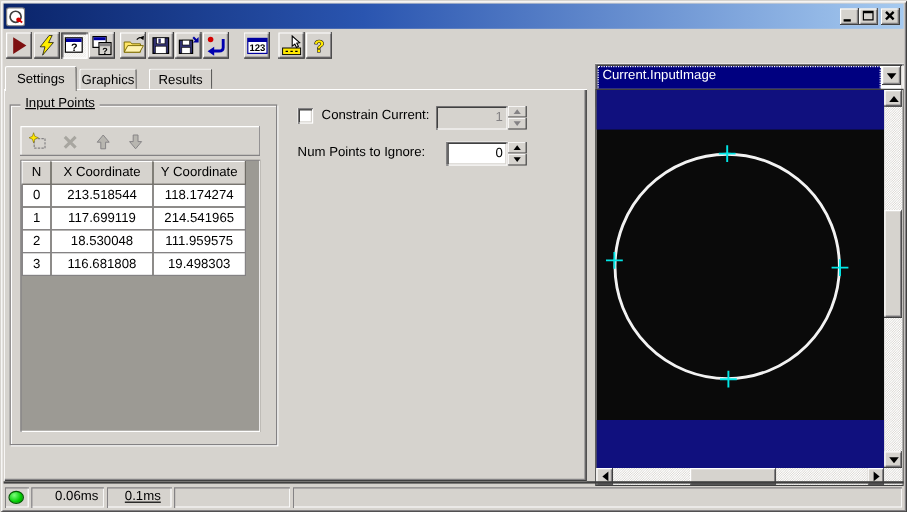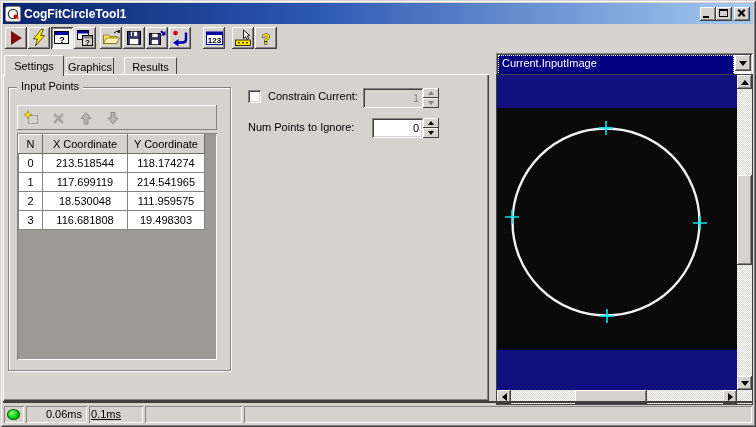--- a/index.html
+++ b/index.html
@@ -41,21 +41,21 @@
   .tab.active { left:1px; top:0; width:60px; height:21px; line-height:20px; z-index:6; }
   .tab.t2 { left:63px; top:2px; width:48px; height:19px; line-height:18px; }
   .tab.t3 { left:121px; top:2px; width:53px; height:19px; line-height:18px; }
 
   #tabpage { position:absolute; left:3px; top:74px; width:486px; height:327px; background:#d6d3ce; z-index:1;
     box-shadow: inset 1px 1px 0 #fff, inset -1px -1px 0 #404040, inset -2px -2px 0 #848284; }
 
   
   #groupbox { position:absolute; left:5px; top:13px; width:223px; height:284px;
     border:1px solid #848284; box-shadow: inset 1px 1px 0 #fff, 1px 1px 0 #fff; }
-  #group-label { position:absolute; left:8px; top:-8px; background:#d6d3ce; padding:0 4px; }
+  #group-label { position:absolute; left:8px; top:-8px; background:#d6d3ce; padding:0 4px;text-decoration:underline; }
 
   #grid-toolbar { position:absolute; left:8px; top:17px; width:200px; height:25px;
     box-shadow: inset -1px -1px #848284, inset 1px 1px #fff;
     display:flex; align-items:center; padding-left:4px; gap:5px; }
   .gbtn { width:22px; height:19px; display:flex; align-items:center; justify-content:center; }
 
   #grid { position:absolute; left:8px; top:45px; width:200px; height:227px; background:#9c9a94;
     box-shadow: inset 1px 1px #848284, inset -1px -1px #fff; padding:1px; overflow:hidden; }
   #points-table { border-collapse:collapse; table-layout:fixed; }
   #points-table th, #points-table td { height:19px; font-size:11px; font-weight:normal; overflow:hidden; white-space:nowrap; }
@@ -115,41 +115,40 @@
   .tri-up2   { width:0; height:0; border:4px solid transparent; border-bottom:5px solid #000; margin-top:-4px; }
   .tri-down2 { width:0; height:0; border:4px solid transparent; border-top:5px solid #000; margin-bottom:-4px; }
 
   
   #bottom-divider { position:absolute; left:3px; top:401px; right:3px; height:2px; background:#404040; }
   #statusbar { position:absolute; left:3px; top:405px; right:3px; height:19px; }
   .spanel { position:absolute; top:1px; height:17px; background:#d6d3ce; line-height:16px;
     box-shadow: inset 1px 1px #848284, inset -1px -1px #fff; }
   #sp0 { left:1px; width:20px; }
   #sp1 { left:23px; width:61px; text-align:right; padding-right:5px; }
-  #sp2 { left:86px; width:54px; text-align:center; padding-right:20px;text-decoration:underline; }
+  #sp2 { left:86px; width:54px; text-align:right; padding-right:9px;text-decoration:underline; }
   #sp3 { left:142px; width:97px; }
   #sp4 { left:241px; right:1px; }
   #status-dot { position:absolute; left:3px; top:3px; width:13px; height:11px; border-radius:50%;
     border:1px solid #005a00; background:radial-gradient(circle at 35% 30%, #7dff7d, #00c400 60%, #009000); }
 </style>
 </head>
 <body>
 
 <div id="window">
 
   <div id="titlebar">
     <span style="display:inline-block;width:16px;height:16px;">
       <svg width="16" height="16">
           <rect x="0.5" y="0.5" width="15" height="15" rx="2" fill="#fff" stroke="#848284"></rect>
           <circle cx="8" cy="8" r="4.6" fill="none" stroke="#404040" stroke-width="1.4"></circle>
           <circle cx="10.5" cy="10.5" r="2" fill="#D40000"></circle>
           <path d="M10.5,10.5 L13.5,12.8" stroke="#D40000" stroke-width="1.5"></path>
         </svg>
     </span>
-    <span id="title-text">CogFitCircleTool1</span>
     <div class="cap-btn" id="btn-min">
         <span class="glyph-min"></span>
       </div>
     <div class="cap-btn" id="btn-max">
         <span class="glyph-max"></span>
       </div>
     <div class="cap-btn" id="btn-close">
         <span class="glyph-x1"></span>
         <span class="glyph-x2"></span>
       </div>

